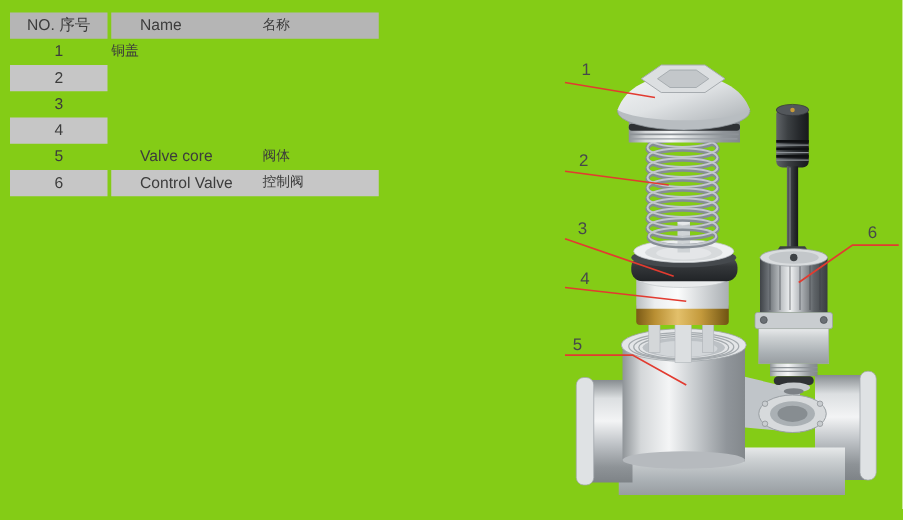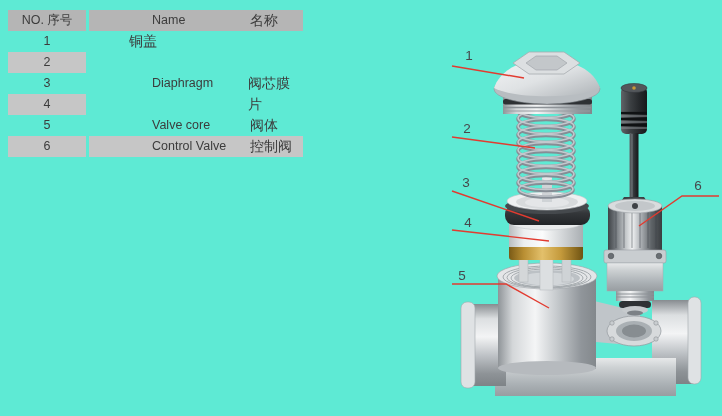--- a/index.html
+++ b/index.html
@@ -1,24 +1,24 @@
 <!DOCTYPE html>
 <html><head>
 <meta charset="utf-8">
 <style>
   html,body{margin:0;padding:0;background:#ffffff;}
-  #stage{position:relative;width:722px;height:416px;background:#5eead4;overflow:hidden;
+  #stage{position:relative;width:722px;height:416px;background:#84cc16;overflow:hidden;
          font-family:"Liberation Sans",sans-serif;}
   
   .tbl{position:absolute;left:8px;top:10px;font-size:12.5px;color:#3c3c3c;}
   .row{display:flex;height:21px;line-height:21px;}
   .c1{width:78px;text-align:center;}
-  .c2{width:174px;margin-left:3px;display:flex;padding-left:40px;}
+  .c2{width:214px;margin-left:3px;display:flex;}
   .name{margin-left:23px;width:98px;}
-  .cname{font-size:14px;}
+  .cname{font-size:11px;}
   .row.head .c1,.row.head .c2{background:#b5b5b5;}
   .row.gray .c1,.row.gray .c2{background:#c6c6c6;}
   
   svg{position:absolute;left:0;top:0;}
   .callout{font-size:13.5px;font-family:"Liberation Sans",sans-serif;}
 </style>
 </head>
 <body>
 
 <div id="stage">
@@ -35,24 +35,20 @@
       <div class="c1">1</div>
       <div class="c2">
         <span class="cname">铜盖</span>
       </div>
     </div>
     <div class="row gray">
       <div class="c1">2</div>
     </div>
     <div class="row">
       <div class="c1">3</div>
-      <div class="c2">
-        <span class="name">Diaphragm</span>
-        <span class="cname">阀芯膜片</span>
-      </div>
     </div>
     <div class="row gray">
       <div class="c1">4</div>
     </div>
     <div class="row">
       <div class="c1">5</div>
       <div class="c2">
         <span class="name">Valve core</span>
         <span class="cname">阀体</span>
       </div>

